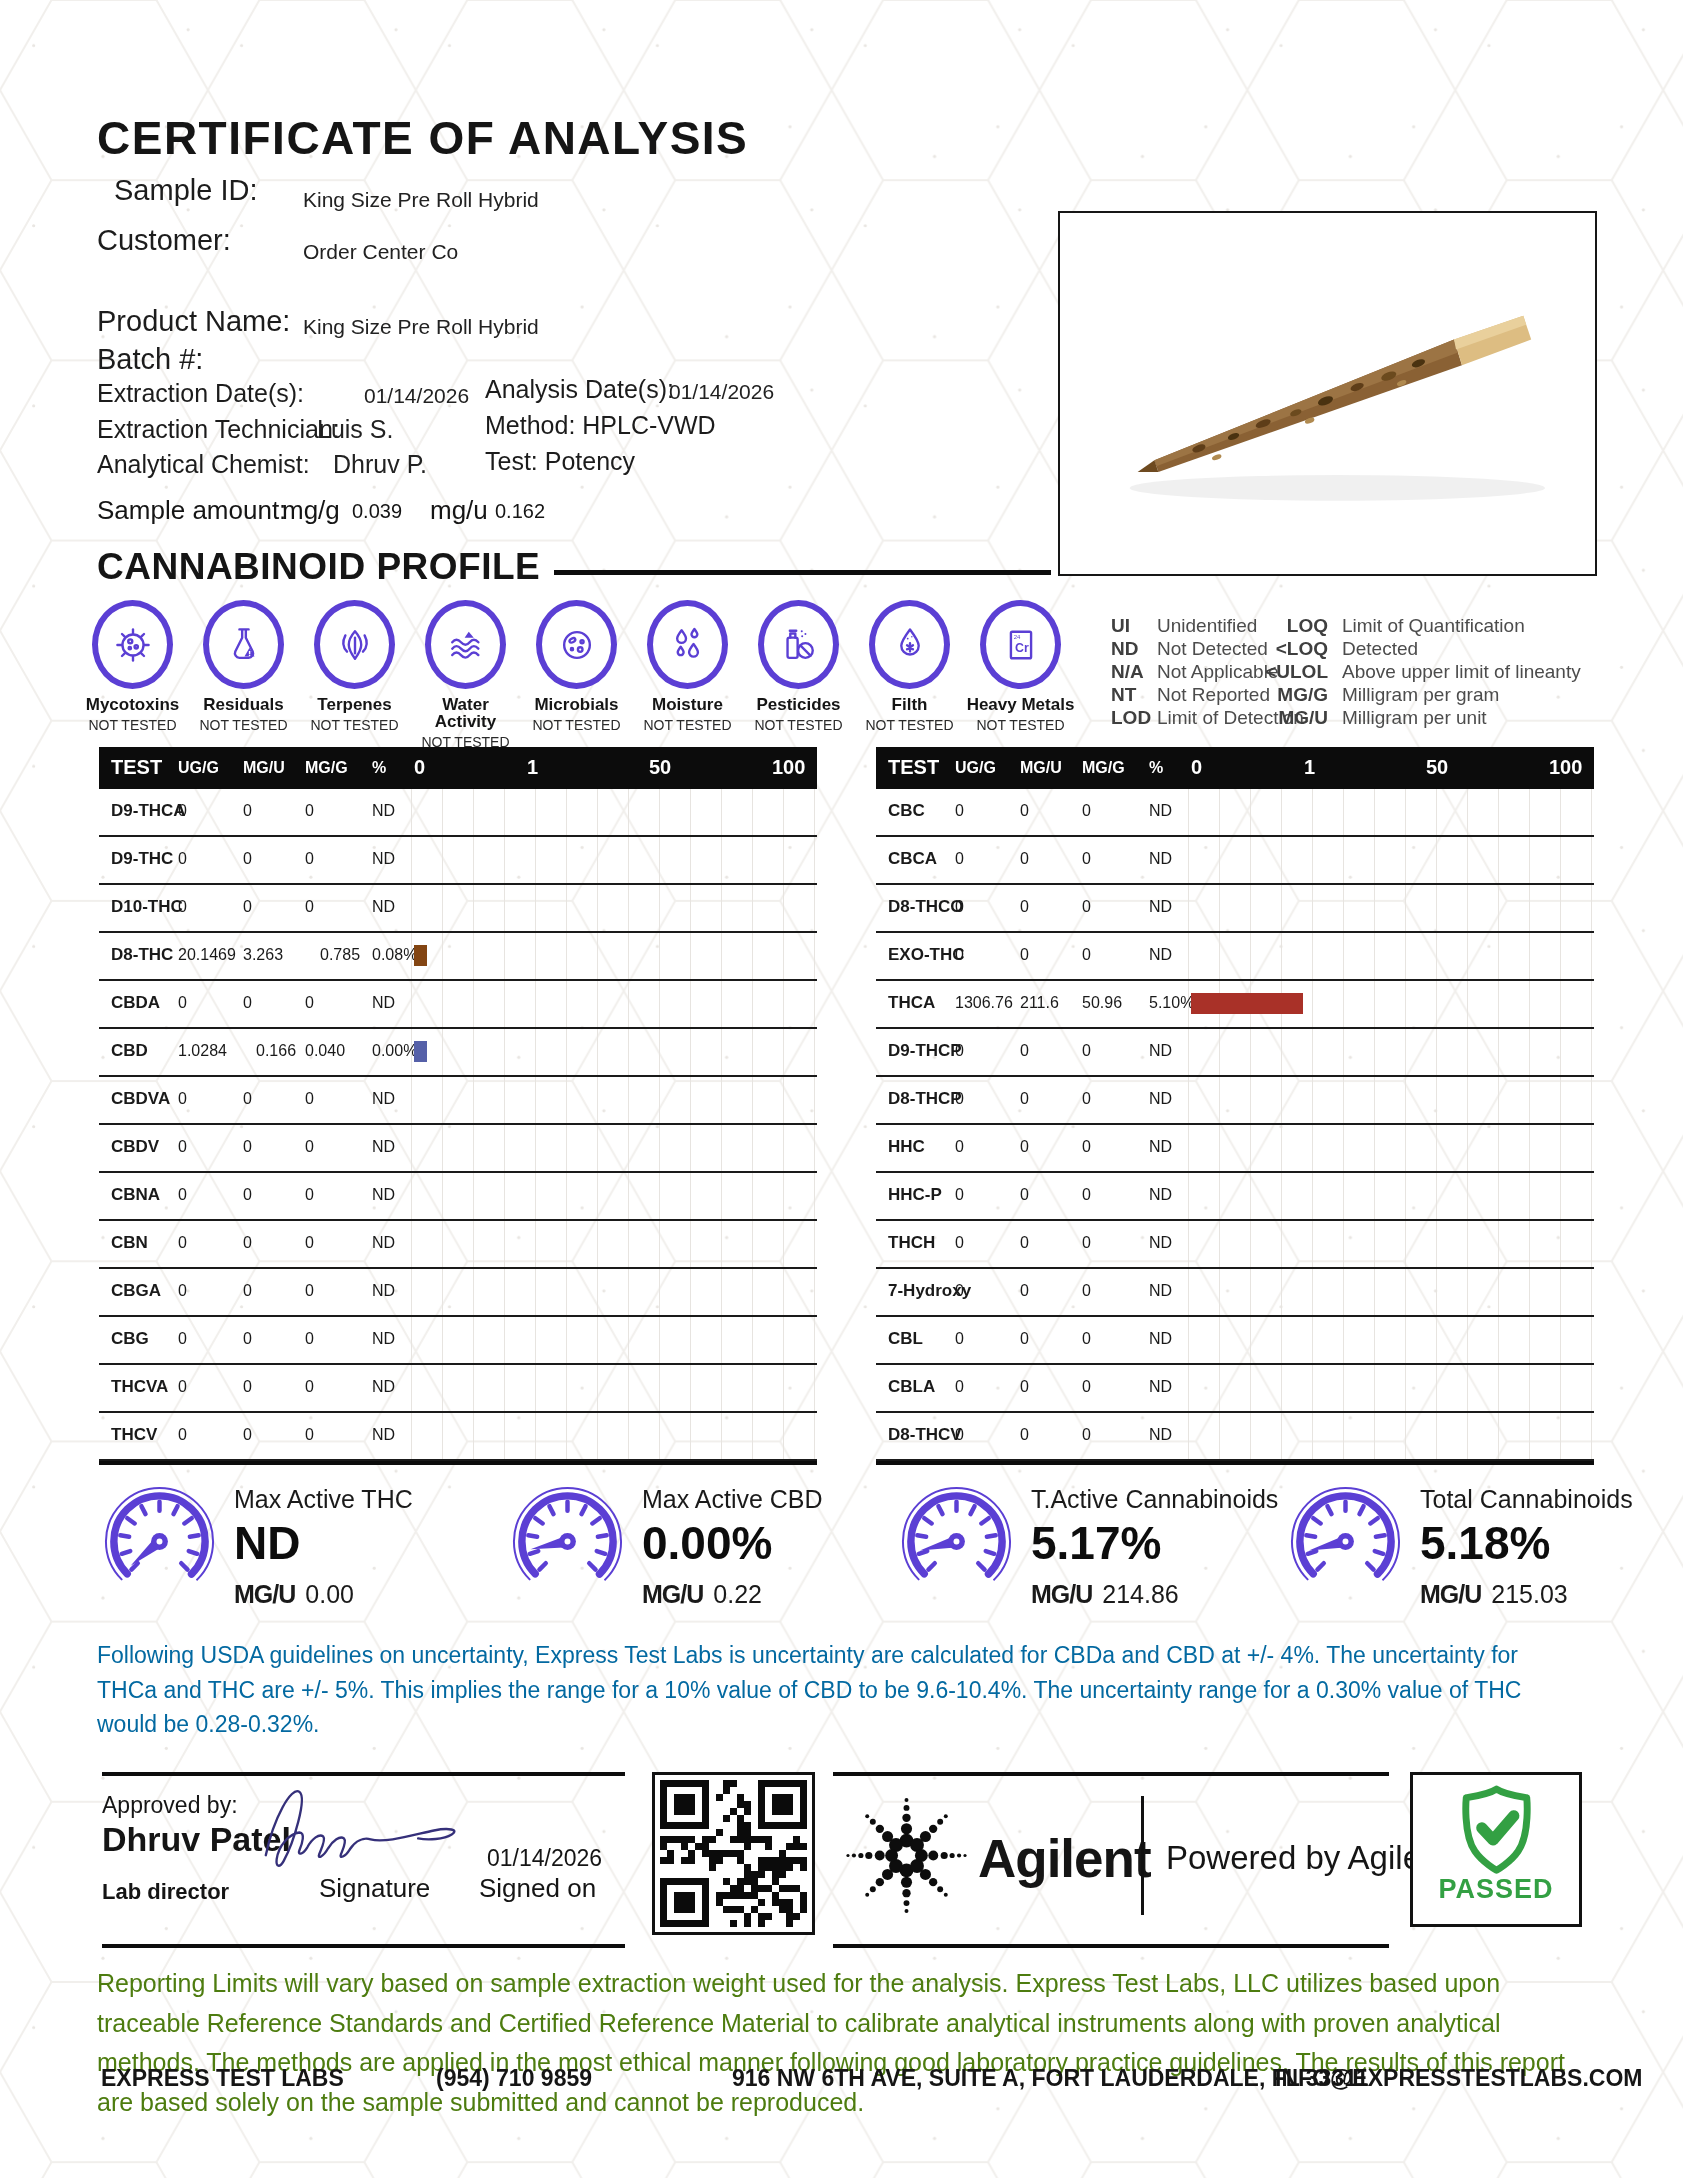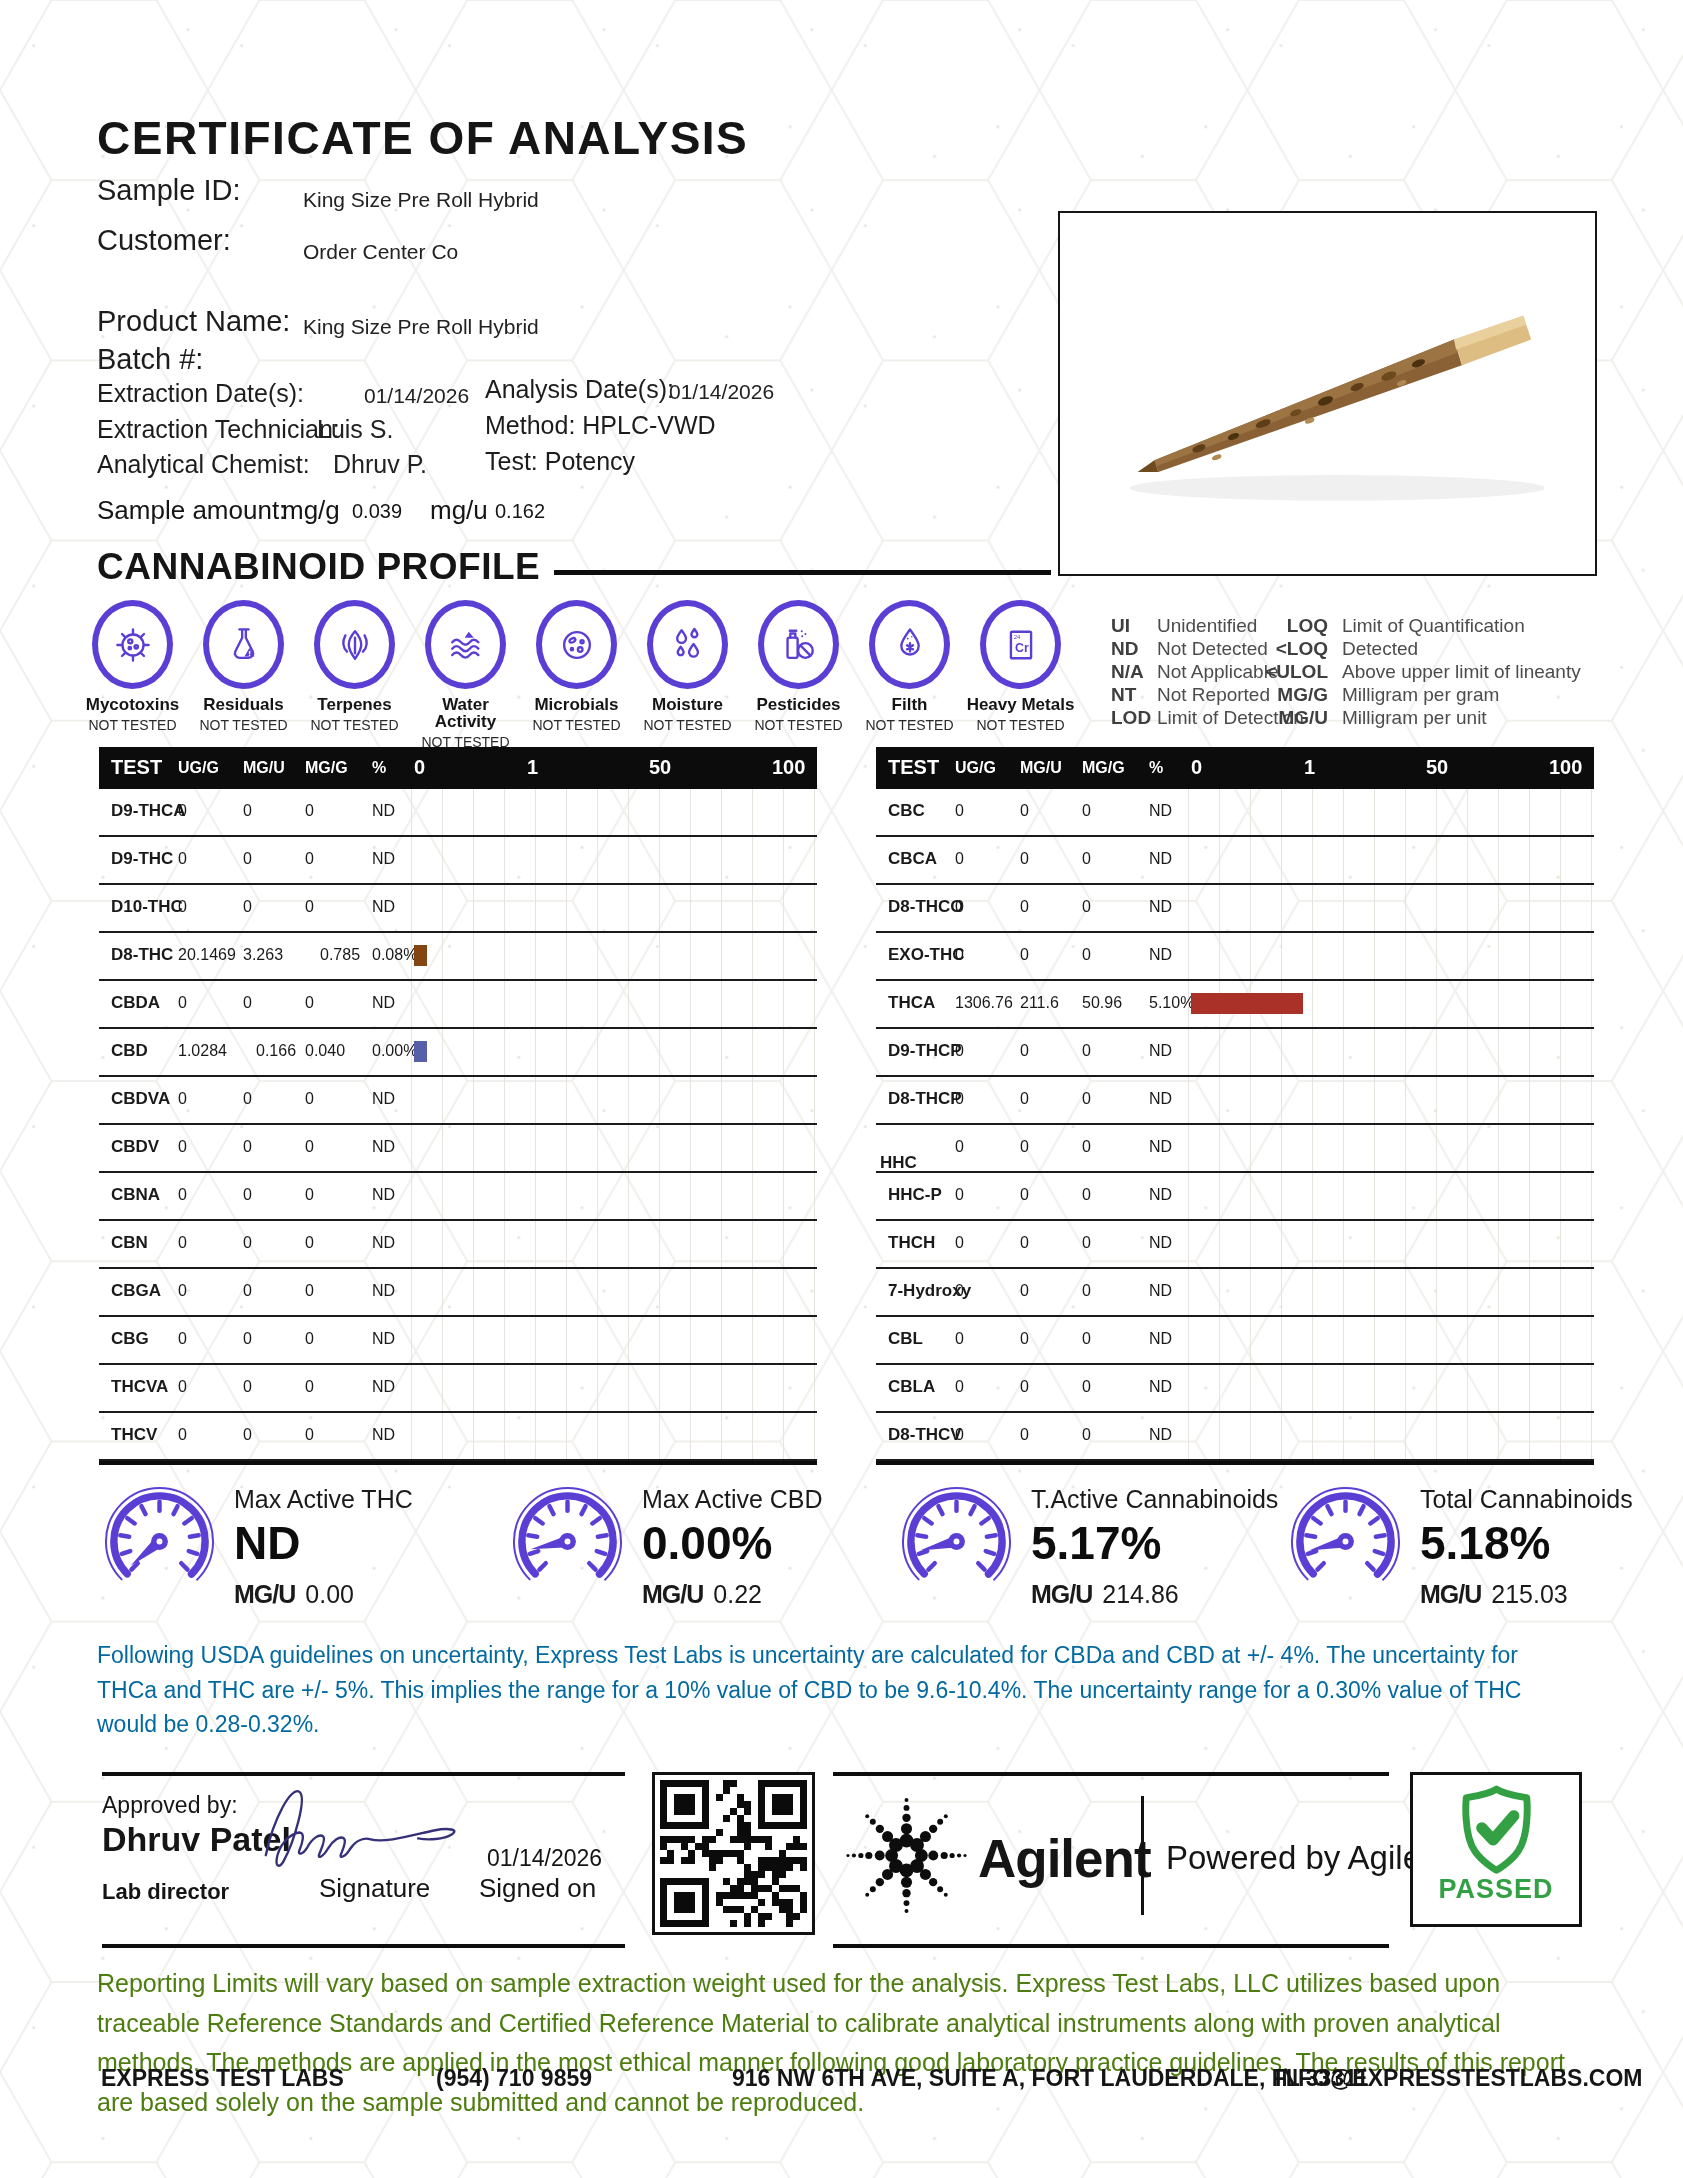--- a/index.html
+++ b/index.html
@@ -98,21 +98,21 @@
         <circle cx="104" cy="158" r="1.6" fill="#e9e6e2"></circle>
         <circle cx="190" cy="30" r="1.6" fill="#e9e6e2"></circle>
       </pattern>
     </defs>
     <rect width="1700" height="2200" fill="url(#hexp)"></rect>
   </svg>
 
   <div class="abs coa-title" style="left:97px;top:111px">CERTIFICATE OF ANALYSIS</div>
 
 
-  <div class="abs lbl-big" style="left:97px;top:174px">Sample ID:</div>
+  <div class="abs lbl-big" style="left:114px;top:174px">Sample ID:</div>
   <div class="abs val" style="left:303px;top:188px">King Size Pre Roll Hybrid</div>
   <div class="abs lbl-big" style="left:97px;top:224px">Customer:</div>
   <div class="abs val" style="left:303px;top:240px">Order Center Co</div>
   <div class="abs lbl-big" style="left:97px;top:305px">Product Name:</div>
   <div class="abs val" style="left:303px;top:315px">King Size Pre Roll Hybrid</div>
   <div class="abs lbl-big" style="left:97px;top:343px">Batch #:</div>
   <div class="abs val" style="left:303px;top:352px"></div>
 
   <div class="abs lbl-mid" style="left:97px;top:379px">Extraction Date(s):</div>
   <div class="abs val" style="left:364px;top:384px">01/14/2026</div>
@@ -498,21 +498,21 @@
           <span class="c" style="left: 273px;">ND</span>
         </div>
         <div class="trow">
           <span class="c test" style="left: 12px;">D8-THCP</span>
           <span class="c" style="left: 79px;">0</span>
           <span class="c" style="left: 144px;">0</span>
           <span class="c" style="left: 206px;">0</span>
           <span class="c" style="left: 273px;">ND</span>
         </div>
         <div class="trow">
-          <span class="c test" style="left: 4px; margin-top: 16px;">HHC</span>
+          <span class="c test" style="left: 12px;">HHC</span>
           <span class="c" style="left: 79px;">0</span>
           <span class="c" style="left: 144px;">0</span>
           <span class="c" style="left: 206px;">0</span>
           <span class="c" style="left: 273px;">ND</span>
         </div>
         <div class="trow">
           <span class="c test" style="left: 12px;">HHC-P</span>
           <span class="c" style="left: 79px;">0</span>
           <span class="c" style="left: 144px;">0</span>
           <span class="c" style="left: 206px;">0</span>

